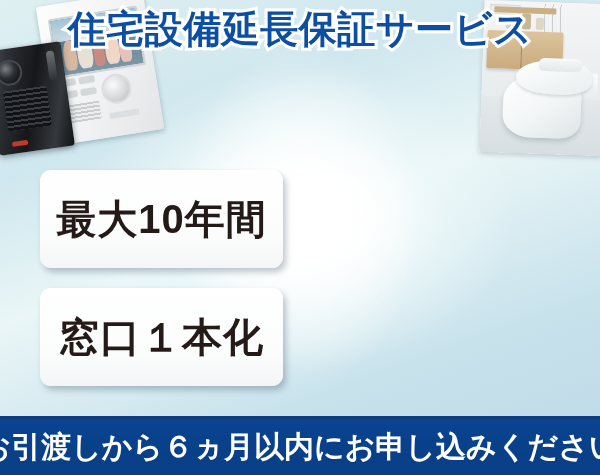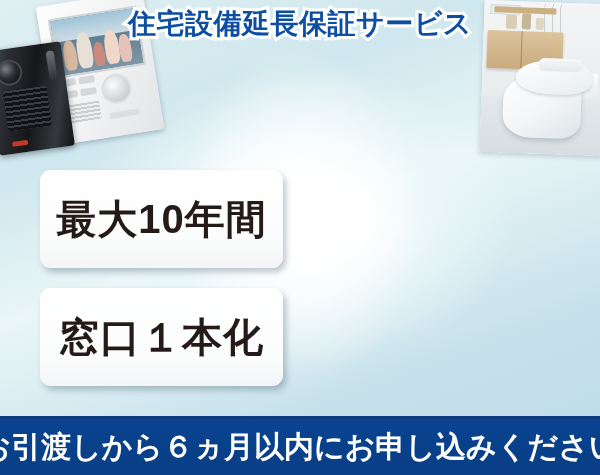--- a/index.html
+++ b/index.html
@@ -99,21 +99,21 @@
     background:linear-gradient(160deg,#ffffff,#e8edef);border-radius:50% 42% 38% 46%;
     box-shadow:0 2px 3px rgba(60,80,90,.18);}
   #lid{position:absolute;left:56px;top:56px;width:44px;height:13px;
     background:linear-gradient(#f7f9fa,#e3e8ea);border-radius:6px;}
   #tank{position:absolute;right:6px;top:70px;width:22px;height:26px;
     background:linear-gradient(#fbfcfc,#e7ecee);border-radius:3px;}
 
   
   #headline{position:absolute;left:0;top:10px;width:600px;text-align:center;}
   #subtitle{
-    font-size:28px;font-weight:700;letter-spacing:.5px;color:#0b4ea2;
+    font-size:38px;font-weight:700;letter-spacing:.5px;color:#0b4ea2;
     line-height:1;margin:0 0 2px 0;
     -webkit-text-stroke:6px #ffffff;paint-order:stroke fill;
     text-shadow:0 0 3px #fff,0 0 5px #fff;
     position:relative;z-index:3;
   }
   #title{
     font-size:58px;font-weight:700;letter-spacing:1px;color:#0c4ea0;
     line-height:1.02;margin:0;
     -webkit-text-stroke:9px #ffffff;paint-order:stroke fill;
     text-shadow:0 0 4px #fff,0 0 7px #fff,0 2px 2px rgba(0,0,0,.10);

